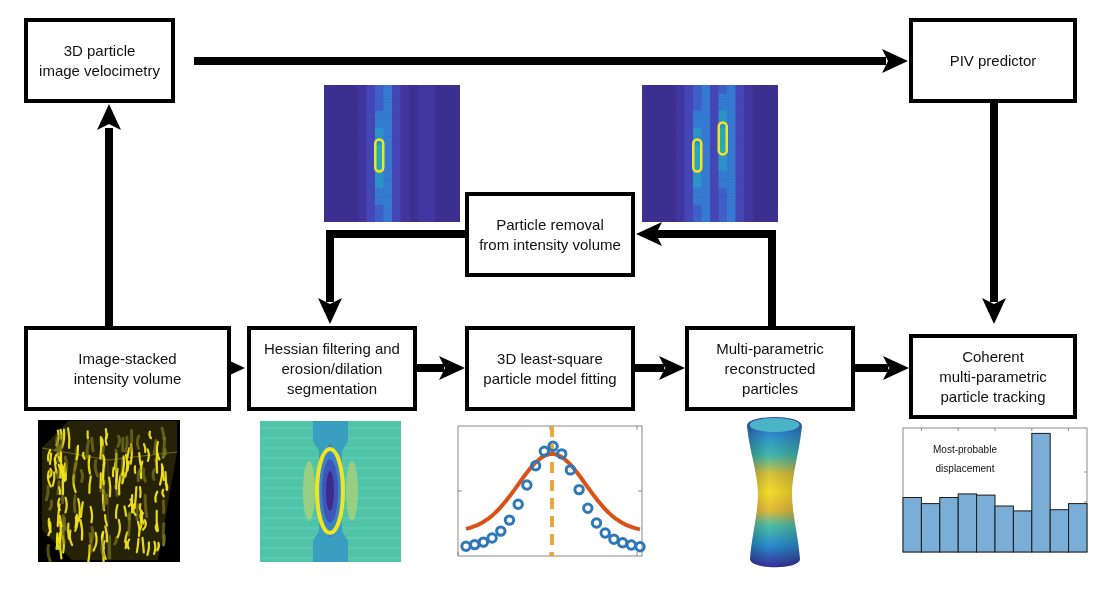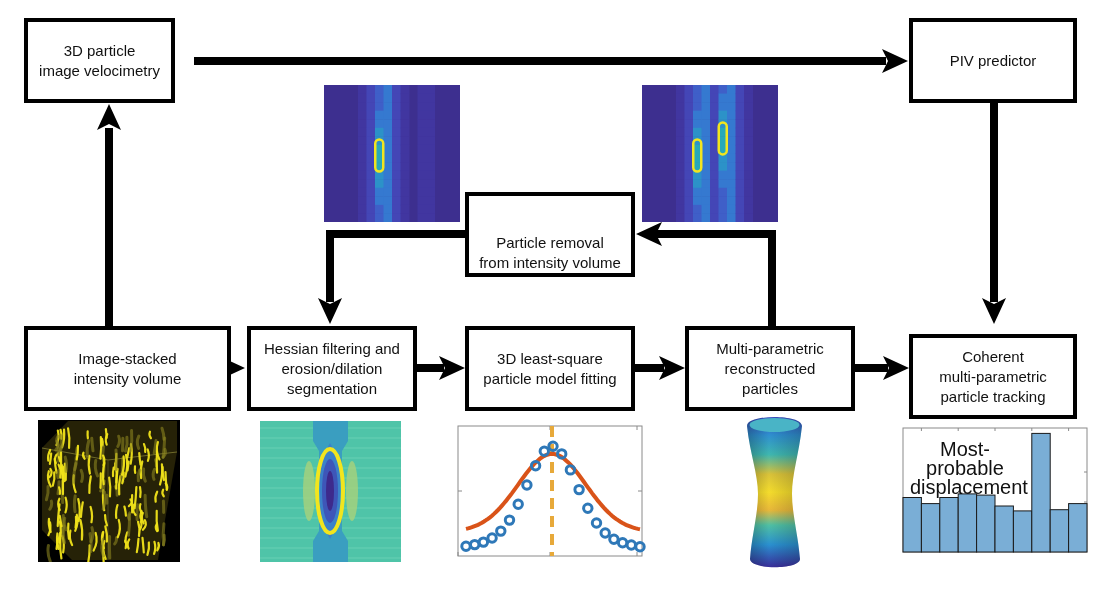--- a/index.html
+++ b/index.html
@@ -1,21 +1,21 @@
 <!DOCTYPE html>
 <html><head>
 <meta charset="utf-8">
 <style>
   html, body { margin:0; padding:0; background:#ffffff; }
   body { width:1112px; height:592px; position:relative; overflow:hidden; font-family:"Liberation Sans", sans-serif; }
   .box { position:absolute; box-sizing:border-box; border:4px solid #000; background:#fff; display:flex; align-items:center; justify-content:center; text-align:center; color:#111; font-size:15px; line-height:20px; }
   .box span { display:block; white-space:pre-line; }
   svg.layer { position:absolute; left:0; top:0; }
   .img { position:absolute; }
-  .hist-label { position:absolute; font-size:20px; line-height:19px; color:#111; text-align:center; white-space:pre-line; }
+  .hist-label { position:absolute; font-size:10px; line-height:19px; color:#111; text-align:center; white-space:pre-line; }
 </style>
 </head>
 <body>
 
 <svg class="layer" width="1112" height="592">
   <defs>
     <marker id="ah" markerWidth="8" markerHeight="8" refX="6.5" refY="4" orient="auto" markerUnits="userSpaceOnUse" viewBox="0 0 8 8">
     </marker>
   </defs>
 
@@ -347,21 +347,21 @@
     <rect x="76.75" y="37.375" width="8" height="32" rx="4" fill="none" stroke="#f2e51e" stroke-width="2.5"></rect>
   </svg>
 
 <div class="box" style="left:24px;top:18px;width:151px;height:85px;">
   <span>3D particle
 image velocimetry</span>
 </div>
 <div class="box" style="left:909px;top:18px;width:168px;height:85px;">
   <span>PIV predictor</span>
 </div>
-<div class="box" style="left:465px;top:192px;width:170px;height:85px;align-items:flex-end;">
+<div class="box" style="left:465px;top:192px;width:170px;height:85px;">
   <span>Particle removal
 from intensity volume</span>
 </div>
 <div class="box" style="left:24px;top:326px;width:207px;height:85px;">
   <span>Image-stacked
 intensity volume</span>
 </div>
 <div class="box" style="left:247px;top:326px;width:170px;height:85px;">
   <span>Hessian filtering and
 erosion/dilation

